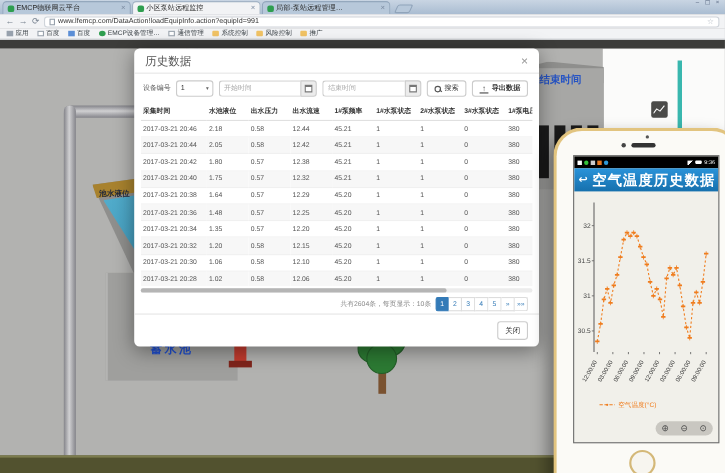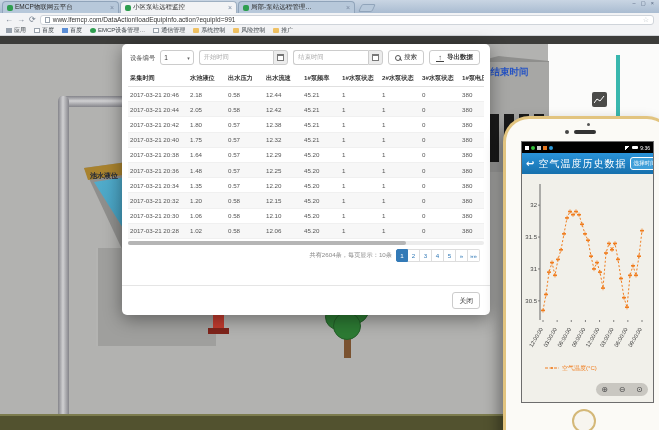--- a/index.html
+++ b/index.html
@@ -110,21 +110,21 @@
   .phone-screen { position:absolute; left:18px; top:25px; width:133px; height:262px; background:#f1f0ea; border:1px solid #6d6d6d; overflow:hidden; }
   .sbar { height:11px; background:#000; display:flex; align-items:center; gap:2px; padding:0 3px; }
   .sbar .si { width:4px; height:4px; flex:none; }
   .sbar .si.round { border-radius:50%; }
   .sbar-right { margin-left:auto; display:flex; gap:2px; align-items:center; }
   .sig { width:5px; height:4px; background:linear-gradient(135deg,#fff 55%,transparent 55%); }
   .batt { width:6px; height:3.5px; background:#fff; border-radius:1px; }
   .sbar-time { color:#fff; font-size:5px; }
   .abar { height:21px; background:linear-gradient(#2a93d9,#1670ad); display:flex; align-items:center; gap:4px; padding:0 4px; }
   .back-ico { color:#fff; font-size:10px; line-height:1; font-weight:bold; }
-  .abar-title { color:#fff; font-weight:normal; font-size:10px; letter-spacing:1px; white-space:nowrap; }
+  .abar-title { color:#fff; font-weight:bold; font-size:13px; letter-spacing:1px; white-space:nowrap; }
   .btn-time { margin-left:auto; border:1px solid #fff; border-radius:3px; background:#3f9fd9; color:#fff; font-size:5.6px; padding:1.5px 2px; white-space:nowrap; }
   .chart-host { position:relative; height:230px; }
   .zoom-pill { position:absolute; right:5px; bottom:6px; width:52px; height:13px; background:#c9c7c1; border-radius:7px; display:flex; align-items:center; justify-content:space-around; }
   .zoom-btn { color:#4a4a4a; font-size:8px; line-height:1; }
   .home-btn { position:absolute; left:69px; top:293px; width:24px; height:24px; border-radius:50%; border:2px solid #d4b878; background:#f7f5ef; }
 </style>
 </head>
 <body>
 
 <div id="stage">
@@ -206,20 +206,21 @@
   <div class="scene">
     <div class="white-zone"></div>
     <div class="teal-strip"></div>
     <div class="pipe h pipe-h1"></div>
     <div class="pipe pipe-v2"></div>
     <div class="pipe pipe-v1"></div>
     <div class="basin-outer"></div>
     <div class="basin-rim"></div>
     <div class="basin-water"></div>
     <div class="pedestal"></div>
+    <div class="reservoir-label">蓄水池</div>
     <div class="pool-level-label">池水液位</div>
     <div class="tree">
       <div class="trunk"></div>
       <div class="leaf leaf1"></div>
       <div class="leaf leaf2"></div>
       <div class="leaf leaf3"></div>
     </div>
     <div class="pump-red"></div>
     <div class="pump-base"></div>
     <div class="bldg-roof"></div>
@@ -239,20 +240,24 @@
       </div>
     <div class="chart-mini-icon">
       <svg width="11" height="9" viewBox="0 0 11 9">
           <polyline points="0,8 3,4 6,6 10,1" stroke="#fff" stroke-width="1" fill="none"></polyline>
         </svg>
     </div>
     <div class="ground"></div>
   </div>
 
   <div class="modal">
+    <div class="modal-header">
+      <span>历史数据</span>
+      <span class="modal-x">×</span>
+    </div>
     <div class="filter-row">
       <div class="f-label">设备编号</div>
       <div class="f-select">
         <span>1</span>
         <span class="caret">▾</span>
       </div>
       <div class="input-group">
         <div class="f-input">开始时间</div>
         <div class="addon">
             <span class="cal-ico"></span>

